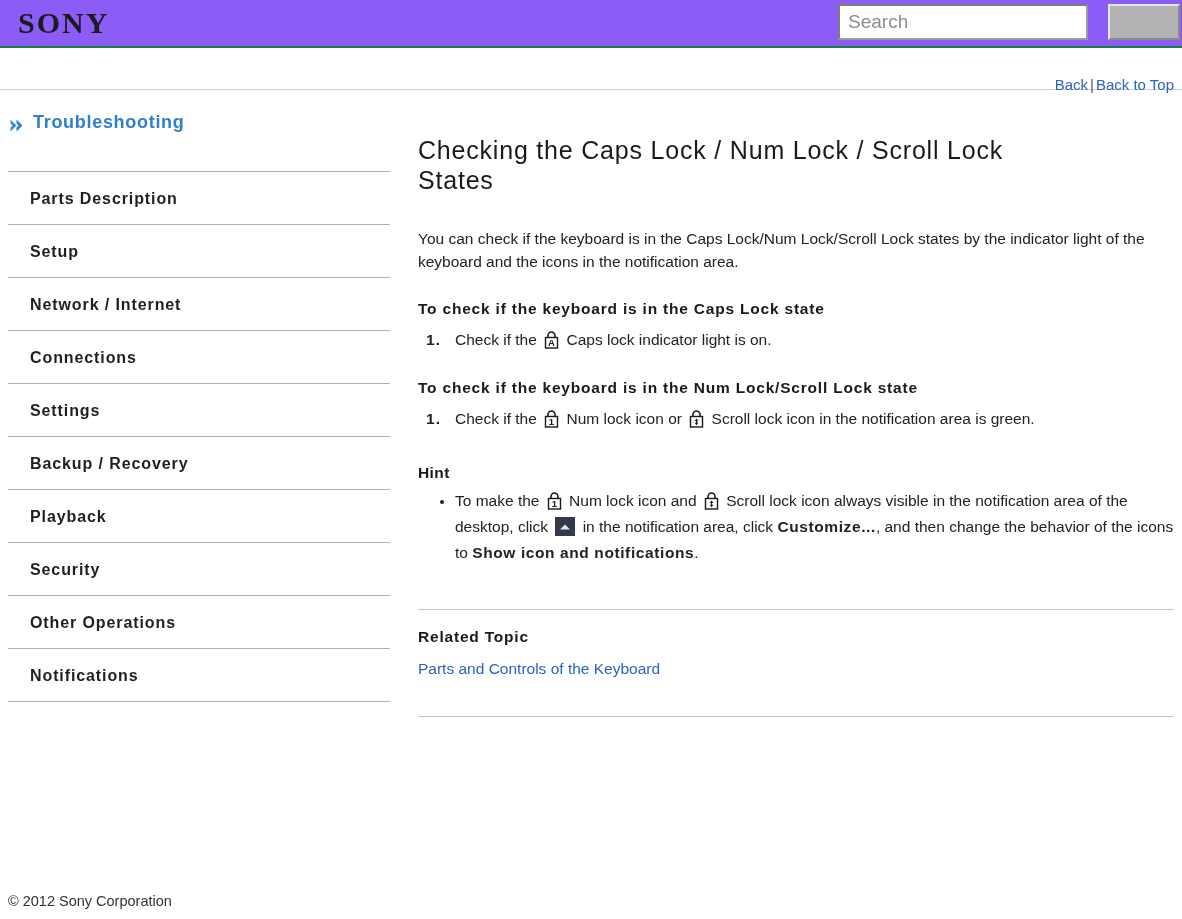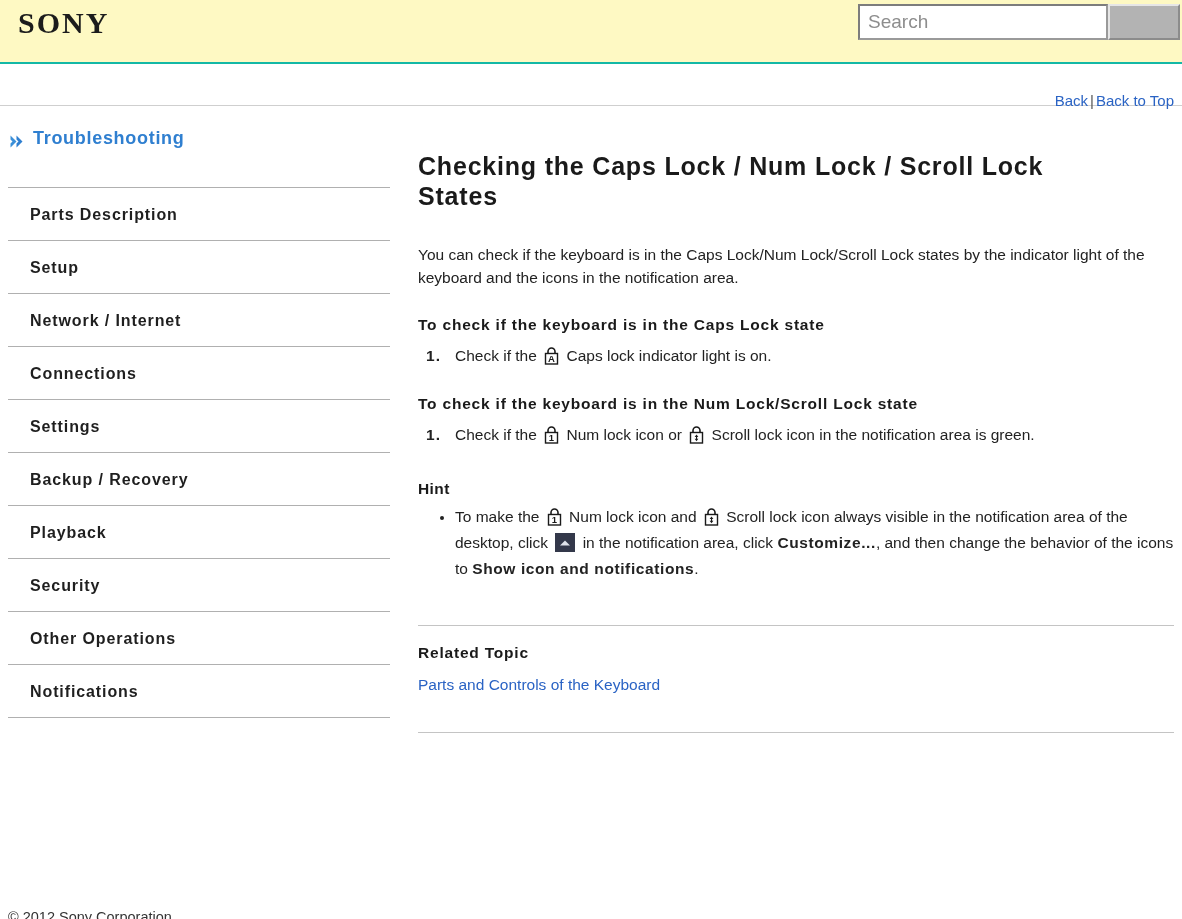--- a/index.html
+++ b/index.html
@@ -9,41 +9,41 @@
     width: 1182px; height: 919px;
     background: #ffffff;
     font-family: "Liberation Sans", sans-serif;
     color: #222222;
     overflow: hidden;
   }
 
   
   .top-band {
     position: relative;
-    height: 64px;
-    background: #fef9c3;
-    border-bottom: 2px solid #14b8a6;
+    height: 48px;
+    background: #8b5cf6;
+    border-bottom: 2px solid #15803d;
   }
   .sony-logo {
     position: absolute;
     left: 18px; top: 6px;
     font-family: "Liberation Serif", serif;
     font-weight: bold;
     font-size: 30px;
     letter-spacing: 2px;
     color: #1c1c1c;
     line-height: 34px;
     user-select: none;
   }
   .search-wrap {
     position: absolute;
     right: 2px; top: 4px;
     display: flex;
     align-items: center;
-    gap: 0;
+    gap: 20px;
   }
   .search-input {
     width: 250px;
     height: 36px;
     font-size: 19px;
     font-family: "Liberation Sans", sans-serif;
     color: #333;
     padding: 2px 8px;
     border: 2px solid #9a9a9a;
     border-top-color: #7d7d7d;
@@ -140,21 +140,21 @@
   }
 
   
   .main {
     position: absolute;
     left: 418px; top: 0;
     width: 756px;
   }
   .doc-title {
     font-size: 25px;
-    font-weight: bold;
+    font-weight: normal;
     letter-spacing: 0.8px;
     line-height: 30px;
     color: #1a1a1a;
     margin: 45px 0 0 0;
   }
   .intro {
     font-size: 15.5px;
     line-height: 23px;
     color: #222;
     margin: 32px 0 0 0;

